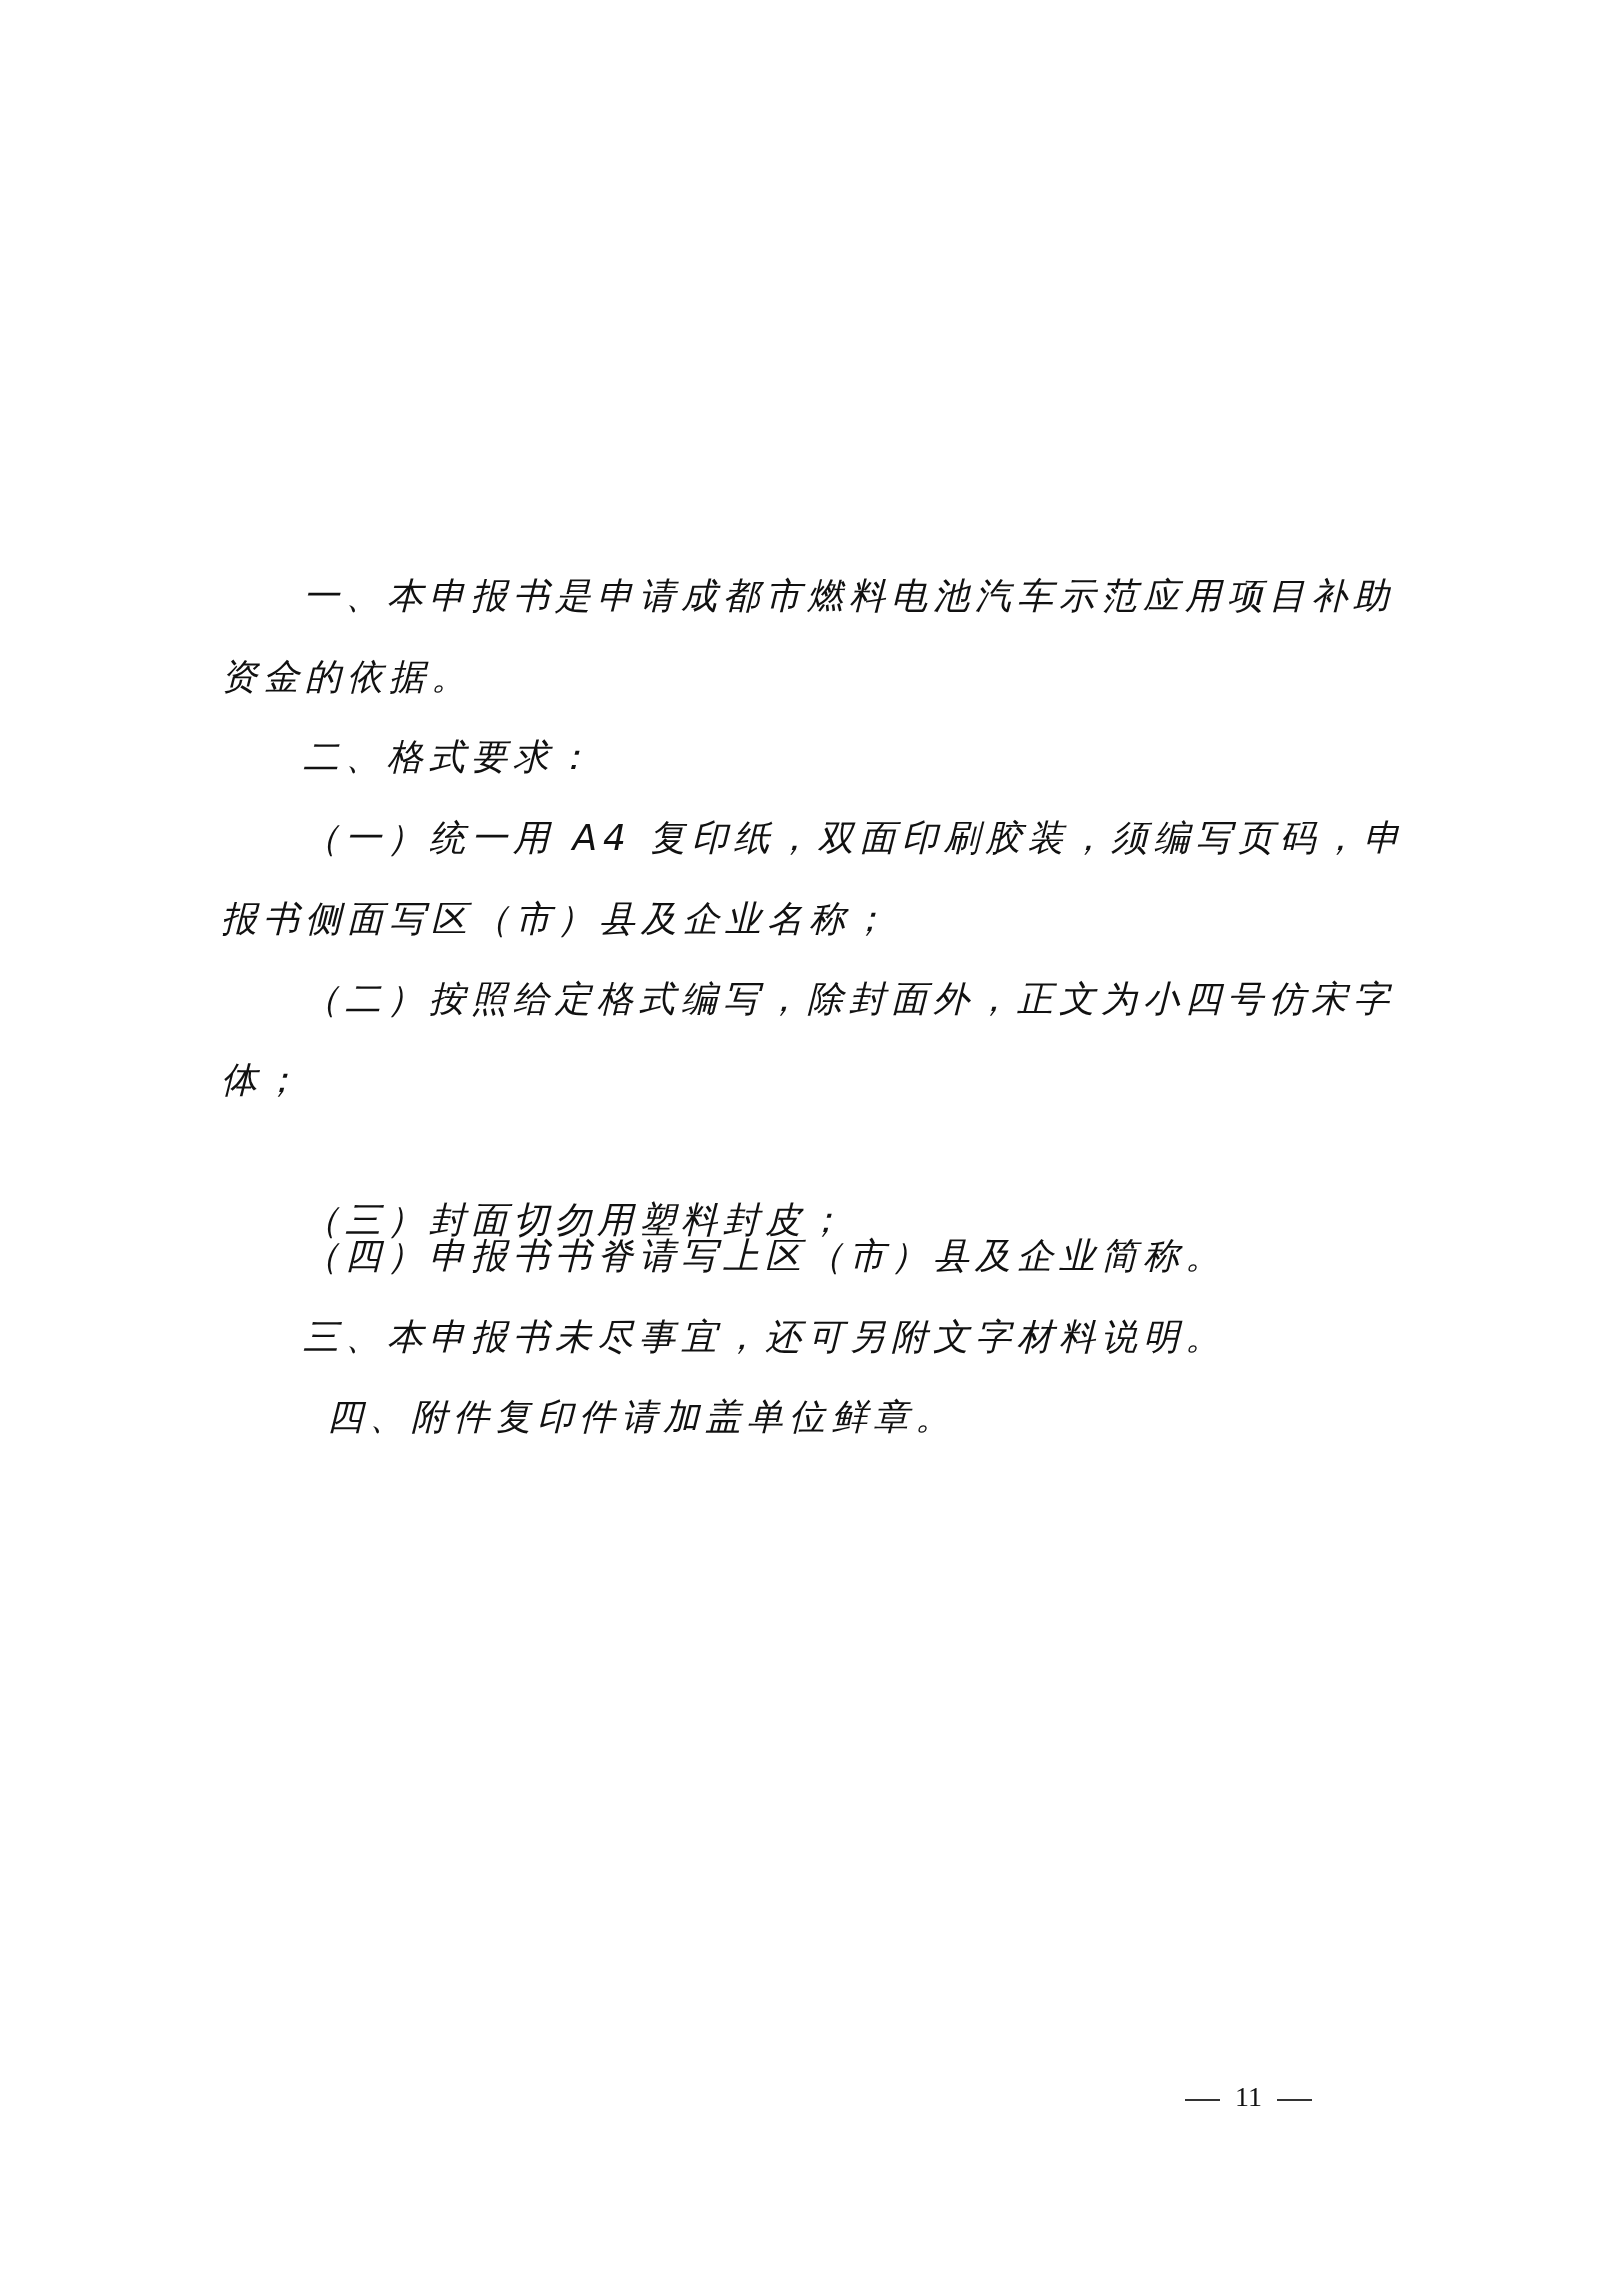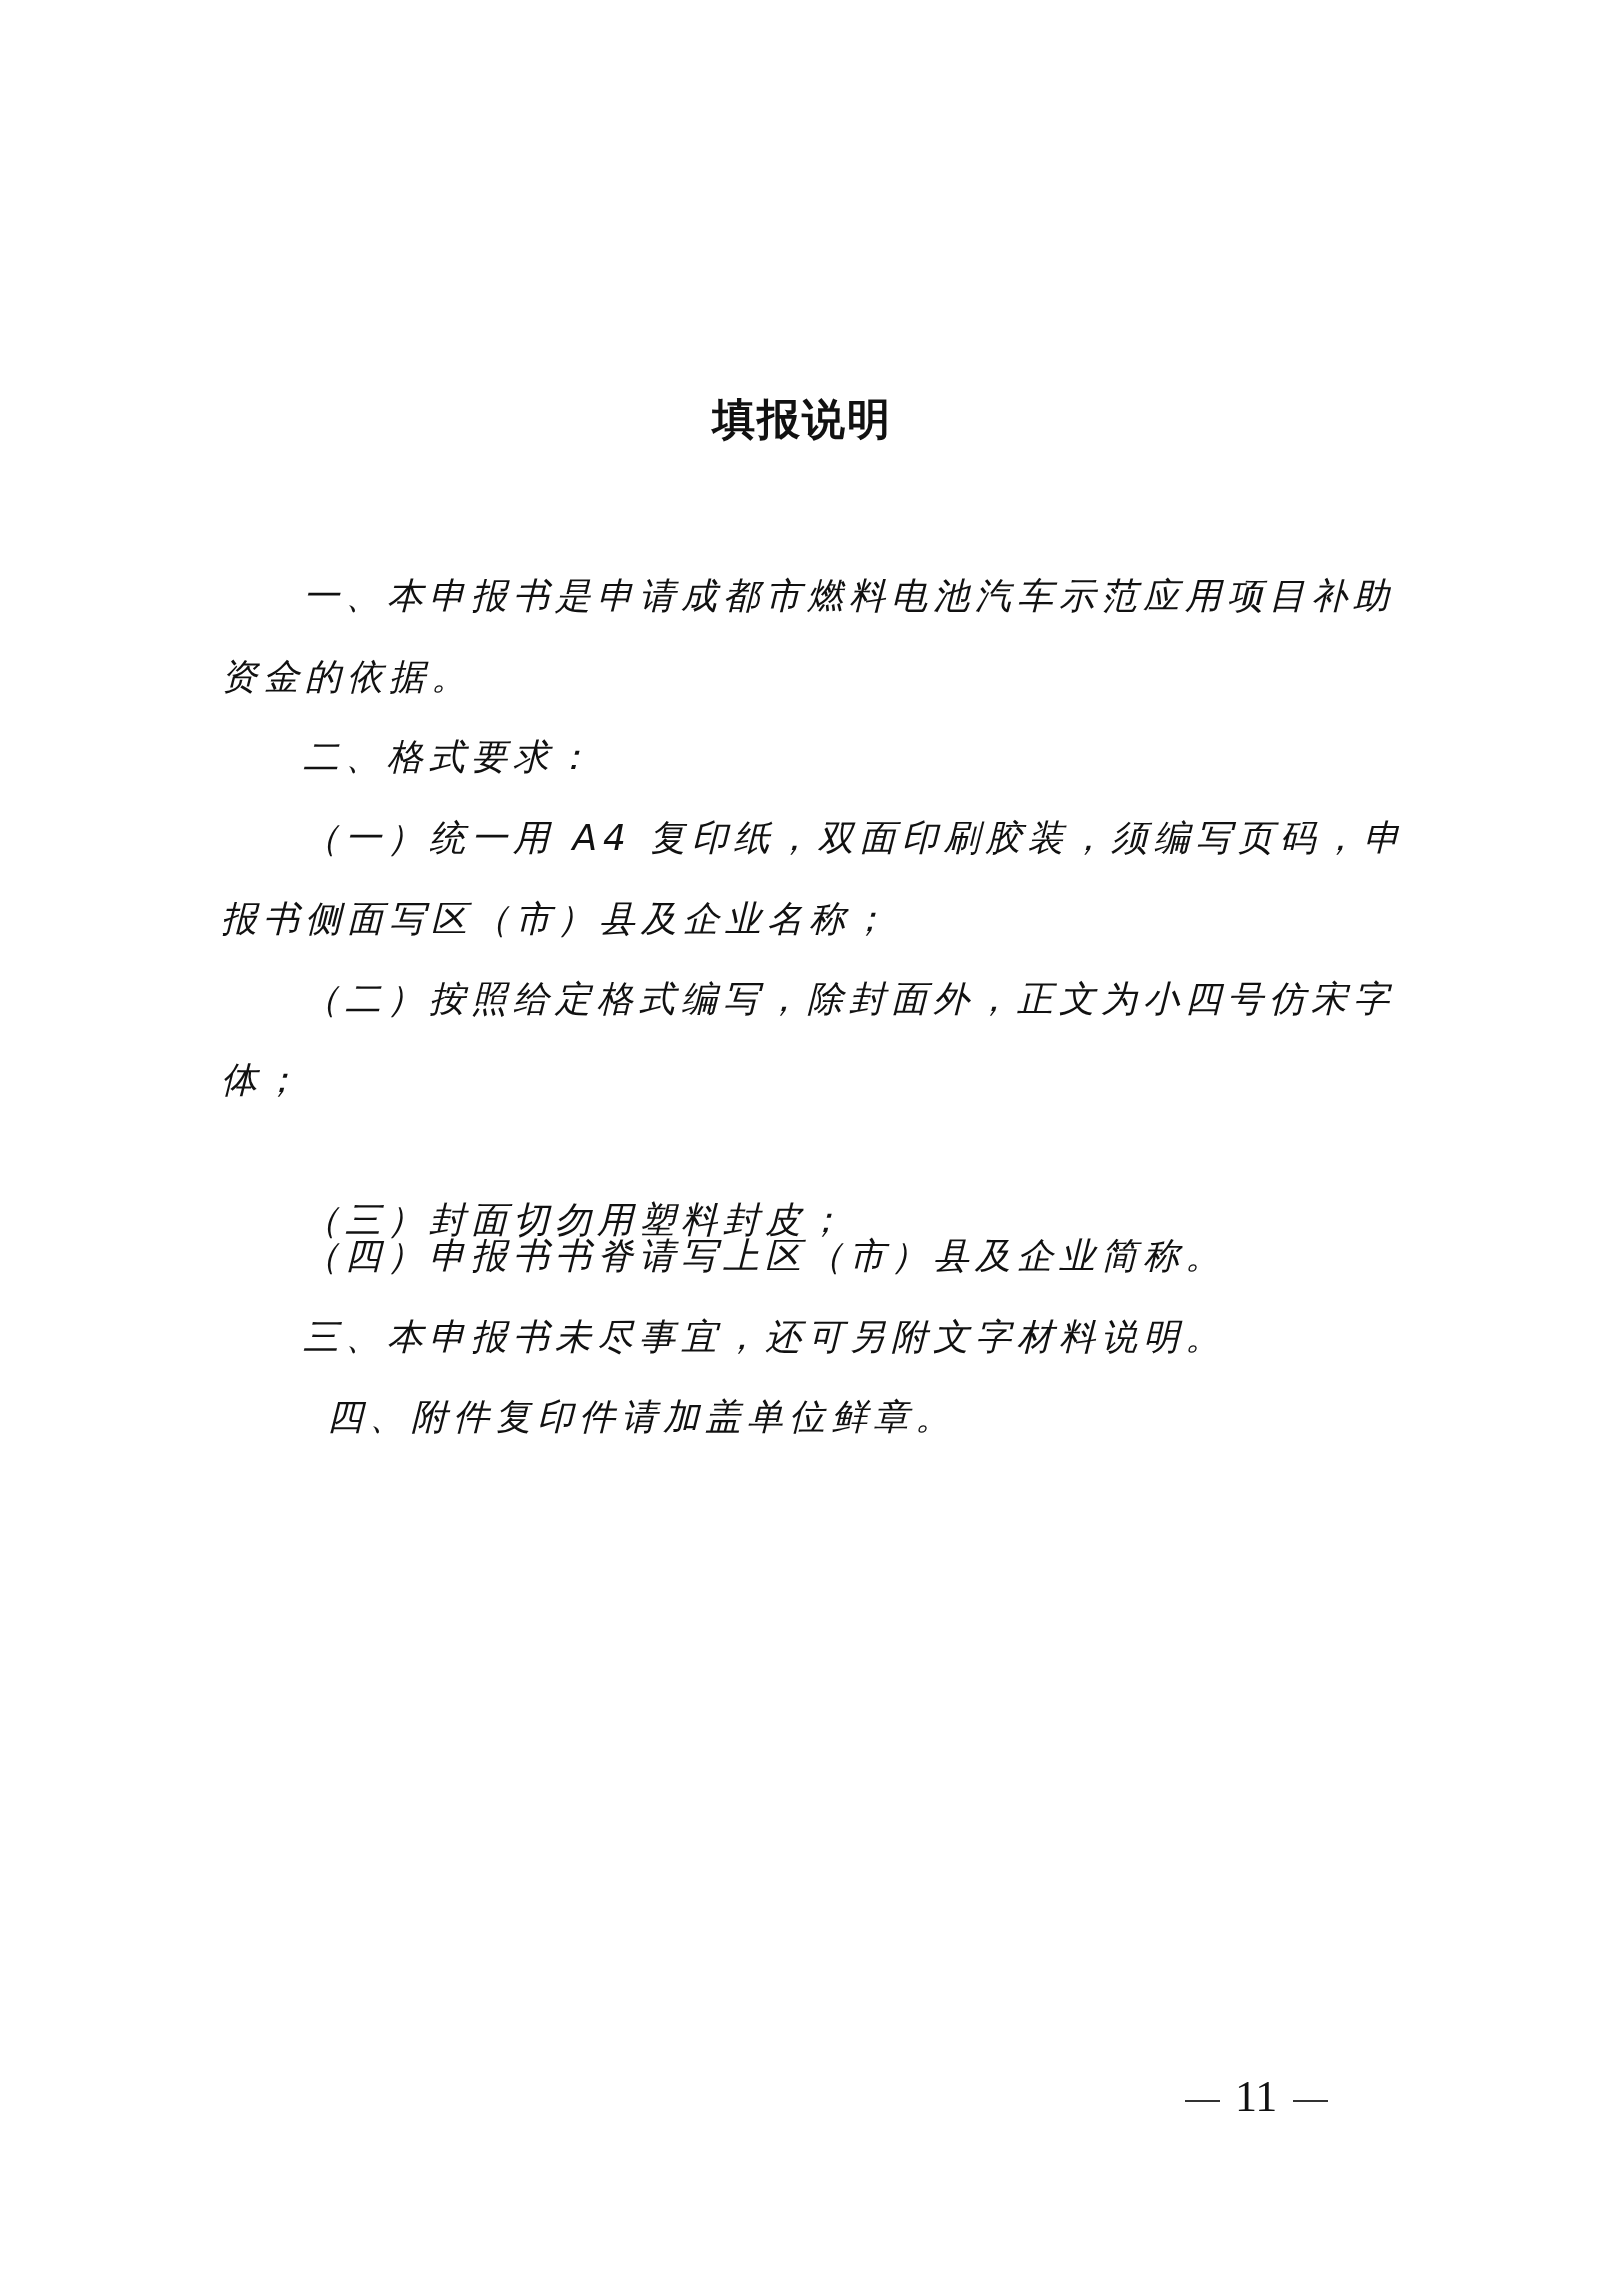--- a/index.html
+++ b/index.html
@@ -50,39 +50,38 @@
       font-style: italic;
     }
     .indent { left: 82px; }
     .page-number {
       position: absolute;
       top: 2077px;
       left: 1169px;
       width: 155px;
       text-align: right;
       font-family: "Liberation Serif", "DejaVu Serif", serif;
-      font-size: 44px;
+      font-size: 28px;
       line-height: 39px;
       white-space: nowrap;
     }
     .page-number .dash {
       display: inline-block;
       width: 35px;
       height: 1.9px;
       background: #333;
       vertical-align: middle;
       margin: 0 15.5px;
     }
   </style>
 </head>
 <body>
 
 <div class="page">
 
-  <div class="title">填报说明</div>
 
   <div class="body-text">
     <div class="line indent" style="top:576px;">一、本申报书是申请成都市燃料电池汽车示范应用项目补助</div>
     <div class="line" style="top:657px;">资金的依据。</div>
     <div class="line indent" style="top:737px;">二、格式要求：</div>
     <div class="line indent" style="top:818px;">（一）统一用 A4 复印纸，双面印刷胶装，须编写页码，申</div>
     <div class="line" style="top:899px;text-align:center;">报书侧面写区（市）县及企业名称；</div>
     <div class="line indent" style="top:979px;">（二）按照给定格式编写，除封面外，正文为小四号仿宋字</div>
     <div class="line" style="top:1060px;">体；</div>
     <div class="line indent" style="top:1200px;">（三）封面切勿用塑料封皮；</div>

